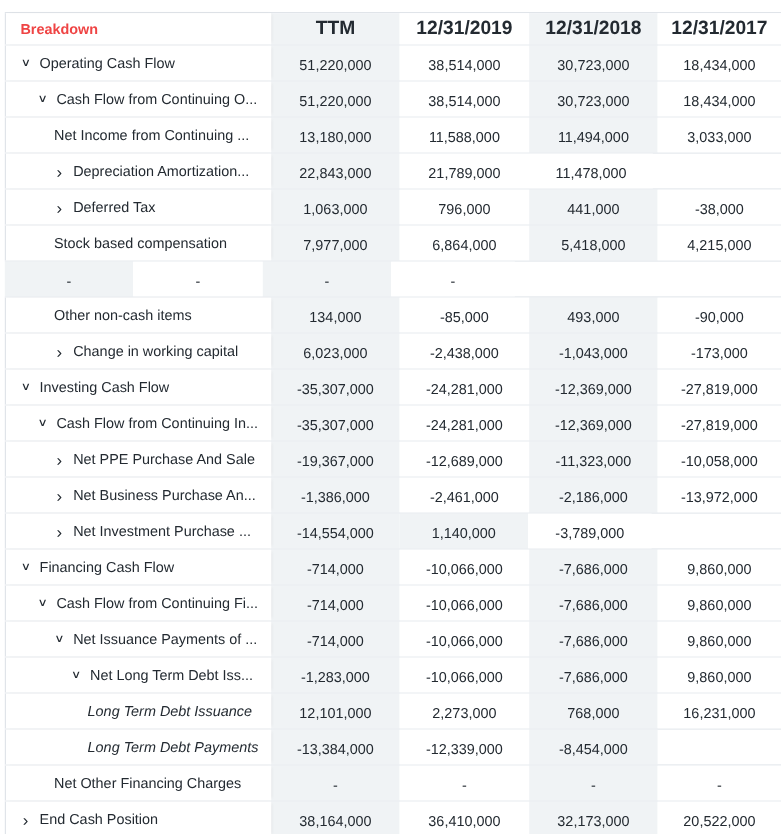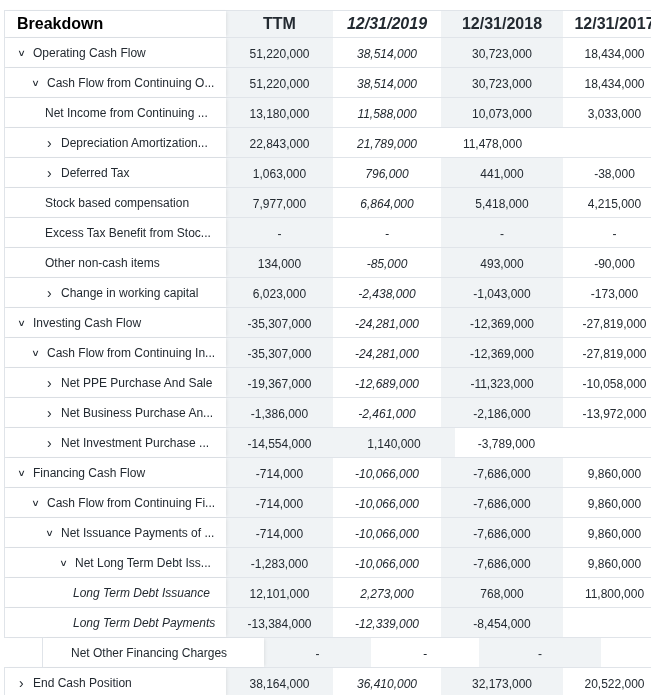--- a/index.html
+++ b/index.html
@@ -26,32 +26,32 @@
       width: 222px; flex: 0 0 222px;
       display: flex; align-items: center;
       font-size: 12px; color: #232a31;
       white-space: nowrap; overflow: hidden;
       border-left: 1px solid #e0e4e9;
       box-shadow: 2px 0 3px -1px rgba(0,0,0,0.08);
       position: relative; z-index: 2;
       background: #fff;
     }
     .header .label-cell {
-      font-weight: bold; font-size: 16px; padding-left: 12px; color: #000000;
+      font-weight: bold; font-size: 12px; padding-left: 12px; color: #ef4444;
     }
     .val {
       flex: 0 0 auto;
       display: flex; align-items: center; justify-content: center;
       font-size: 12px; color: #232a31;
       padding-top: 2px;
     }
     .header .val { font-weight: bold; font-size: 16px; padding-top: 0; }
     .c0 { width: 107px; background: #f0f3f5; }
-    .c1 { width: 108px; background: #ffffff; font-style: italic; }
-    .c2 { width: 122px; background: #f0f3f5; }
+    .c1 { width: 108px; background: #ffffff; }
+    .c2 { width: 107px; background: #f0f3f5; }
     .c3 { width: 103px; background: #ffffff; }
     .chev {
       display: inline-block; width: 12px; font-size: 10px; color: #232a31;
       text-align: left; margin-right: 2px;
     }
     .chev.down { transform: scaleX(1.3); font-size: 9px; }
     .lvl0 { padding-left: 14px; }
     .lvl1 { padding-left: 28px; }
     .lvl2 { padding-left: 42px; }
     .lvl3 { padding-left: 56px; }
@@ -89,21 +89,21 @@
         <div class="val c1">38,514,000</div>
         <div class="val c2">30,723,000</div>
         <div class="val c3">18,434,000</div>
       </div>
       <div class="row">
         <div class="label-cell lvl2 nochev" style="padding-left: 40px;">
           <span>Net Income from Continuing ...</span>
         </div>
         <div class="val c0">13,180,000</div>
         <div class="val c1">11,588,000</div>
-        <div class="val c2">10,073,000</div>
+        <div class="val c2">11,494,000</div>
         <div class="val c3">3,033,000</div>
       </div>
       <div class="row">
         <div class="label-cell lvl2" style="padding-left: 42px;">
           <span class="chev" style="font-size: 14px;">›</span>
           <span>Depreciation Amortization...</span>
         </div>
         <div class="val c0">22,843,000</div>
         <div class="val c1">21,789,000</div>
         <div class="val c3">11,478,000</div>
@@ -121,23 +121,20 @@
       <div class="row">
         <div class="label-cell lvl2 nochev" style="padding-left: 40px;">
           <span>Stock based compensation</span>
         </div>
         <div class="val c0">7,977,000</div>
         <div class="val c1">6,864,000</div>
         <div class="val c2">5,418,000</div>
         <div class="val c3">4,215,000</div>
       </div>
       <div class="row">
-        <div class="label-cell lvl2 nochev" style="padding-left: 40px;">
-          <span>Excess Tax Benefit from Stoc...</span>
-        </div>
         <div class="val c0">-</div>
         <div class="val c1">-</div>
         <div class="val c2">-</div>
         <div class="val c3">-</div>
       </div>
       <div class="row">
         <div class="label-cell lvl2 nochev" style="padding-left: 40px;">
           <span>Other non-cash items</span>
         </div>
         <div class="val c0">134,000</div>
@@ -244,32 +241,32 @@
         <div class="val c2">-7,686,000</div>
         <div class="val c3">9,860,000</div>
       </div>
       <div class="row">
         <div class="label-cell lvl4 nochev" style="padding-left: 68px;">
           <span>Long Term Debt Issuance</span>
         </div>
         <div class="val c0">12,101,000</div>
         <div class="val c1">2,273,000</div>
         <div class="val c2">768,000</div>
-        <div class="val c3">11,800,000</div>
+        <div class="val c3">16,231,000</div>
       </div>
       <div class="row">
         <div class="label-cell lvl4 nochev" style="padding-left: 68px;">
           <span>Long Term Debt Payments</span>
         </div>
         <div class="val c0">-13,384,000</div>
         <div class="val c1">-12,339,000</div>
         <div class="val c2">-8,454,000</div>
       </div>
       <div class="row">
-        <div class="label-cell lvl2 nochev" style="padding-left: 28px; margin-left: 38px;">
+        <div class="label-cell lvl2 nochev" style="padding-left: 40px;">
           <span>Net Other Financing Charges</span>
         </div>
         <div class="val c0">-</div>
         <div class="val c1">-</div>
         <div class="val c2">-</div>
         <div class="val c3">-</div>
       </div>
       <div class="row">
         <div class="label-cell lvl0" style="padding-left: 14px;">
           <span class="chev" style="font-size: 14px;">›</span>

